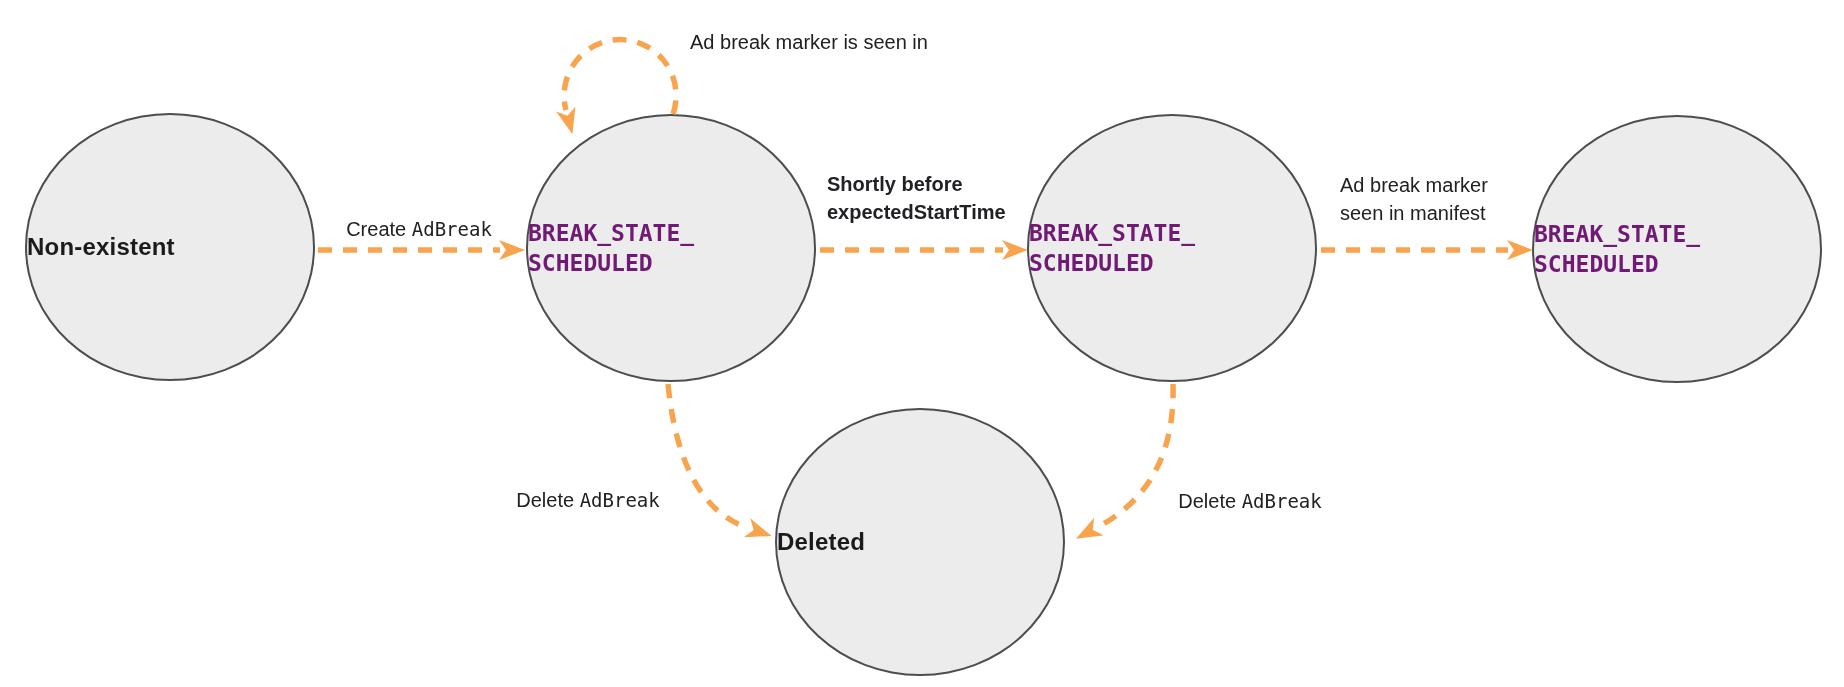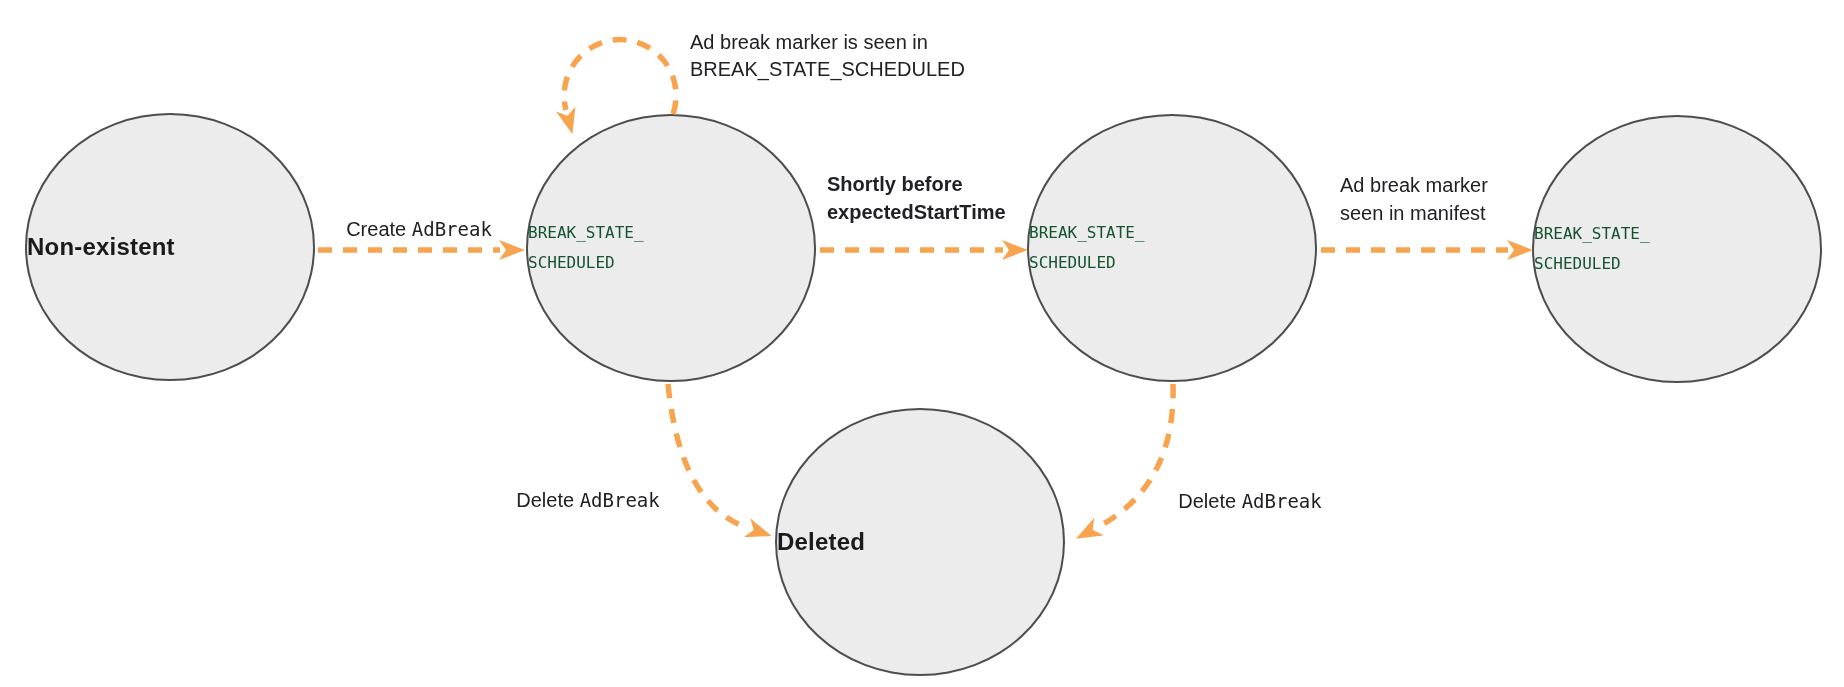--- a/index.html
+++ b/index.html
@@ -35,24 +35,24 @@
     text-align: center;
   }
   .node-label-sans {
     font-size: 24px;
     font-weight: 700;
     color: #1b1b1b;
     letter-spacing: .2px;
   }
   .node-label-mono {
     font-family: "DejaVu Sans Mono", monospace;
-    font-size: 16px;
-    font-weight: 400;
+    font-size: 23px;
+    font-weight: 700;
     line-height: 30px;
-    color: #14532d;
+    color: #701a75;
     white-space: pre;
   }
   #node-non-existent { left: 25px;   top: 113px; }
   #node-scheduled    { left: 526px;  top: 114px; }
   #node-decisioned   { left: 1027px; top: 114px; }
   #node-complete     { left: 1532px; top: 115px; }
   #node-deleted      { left: 775px;  top: 408px; }
   
   .edge-label {
     position: absolute;
@@ -61,21 +61,21 @@
     white-space: nowrap;
     color: var(--text);
   }
   .edge-label .code,
   .edge-label.code-line {
     font-family: "DejaVu Sans Mono", monospace;
     font-size: 19px;
   }
   .centered { transform: translateX(-50%); }
   #label-create        { left: 419px;  top: 184px; margin-top: 32px; }
-  #label-self-loop     { left: 690px;  top: 29px; }
+  #label-self-loop     { left: 690px;  top: 29px; text-align: center; }
   #label-shortly       { left: 827px;  top: 170px; line-height: 28px; font-weight: bold; }
   #label-marker-seen   { left: 1340px; top: 171px; line-height: 28px; }
   #label-delete-left   { left: 588px;  top: 487px; }
   #label-delete-right  { left: 1250px; top: 488px; }
   
   svg.edges {
     position: absolute;
     left: 0; top: 0;
     pointer-events: none;
   }
@@ -130,21 +130,20 @@
     <path class="edge-path" d="M1173 384 Q1176 485 1098 527" marker-end="url(#arrowhead)"></path>
   </svg>
 
   <div class="edge-label centered" id="label-create">
     <span>Create</span>
     <span class="code">AdBreak</span>
   </div>
 
   <div class="edge-label" id="label-self-loop">
     <div>Ad break marker is seen in</div>
-    <div class="code-line">BREAK_STATE_SCHEDULED</div>
   </div>
 
   <div class="edge-label" id="label-shortly">
     <div>Shortly before</div>
     <div class="code-line">expectedStartTime</div>
   </div>
 
   <div class="edge-label" id="label-marker-seen">
     <div>Ad break marker</div>
     <div>seen in manifest</div>

